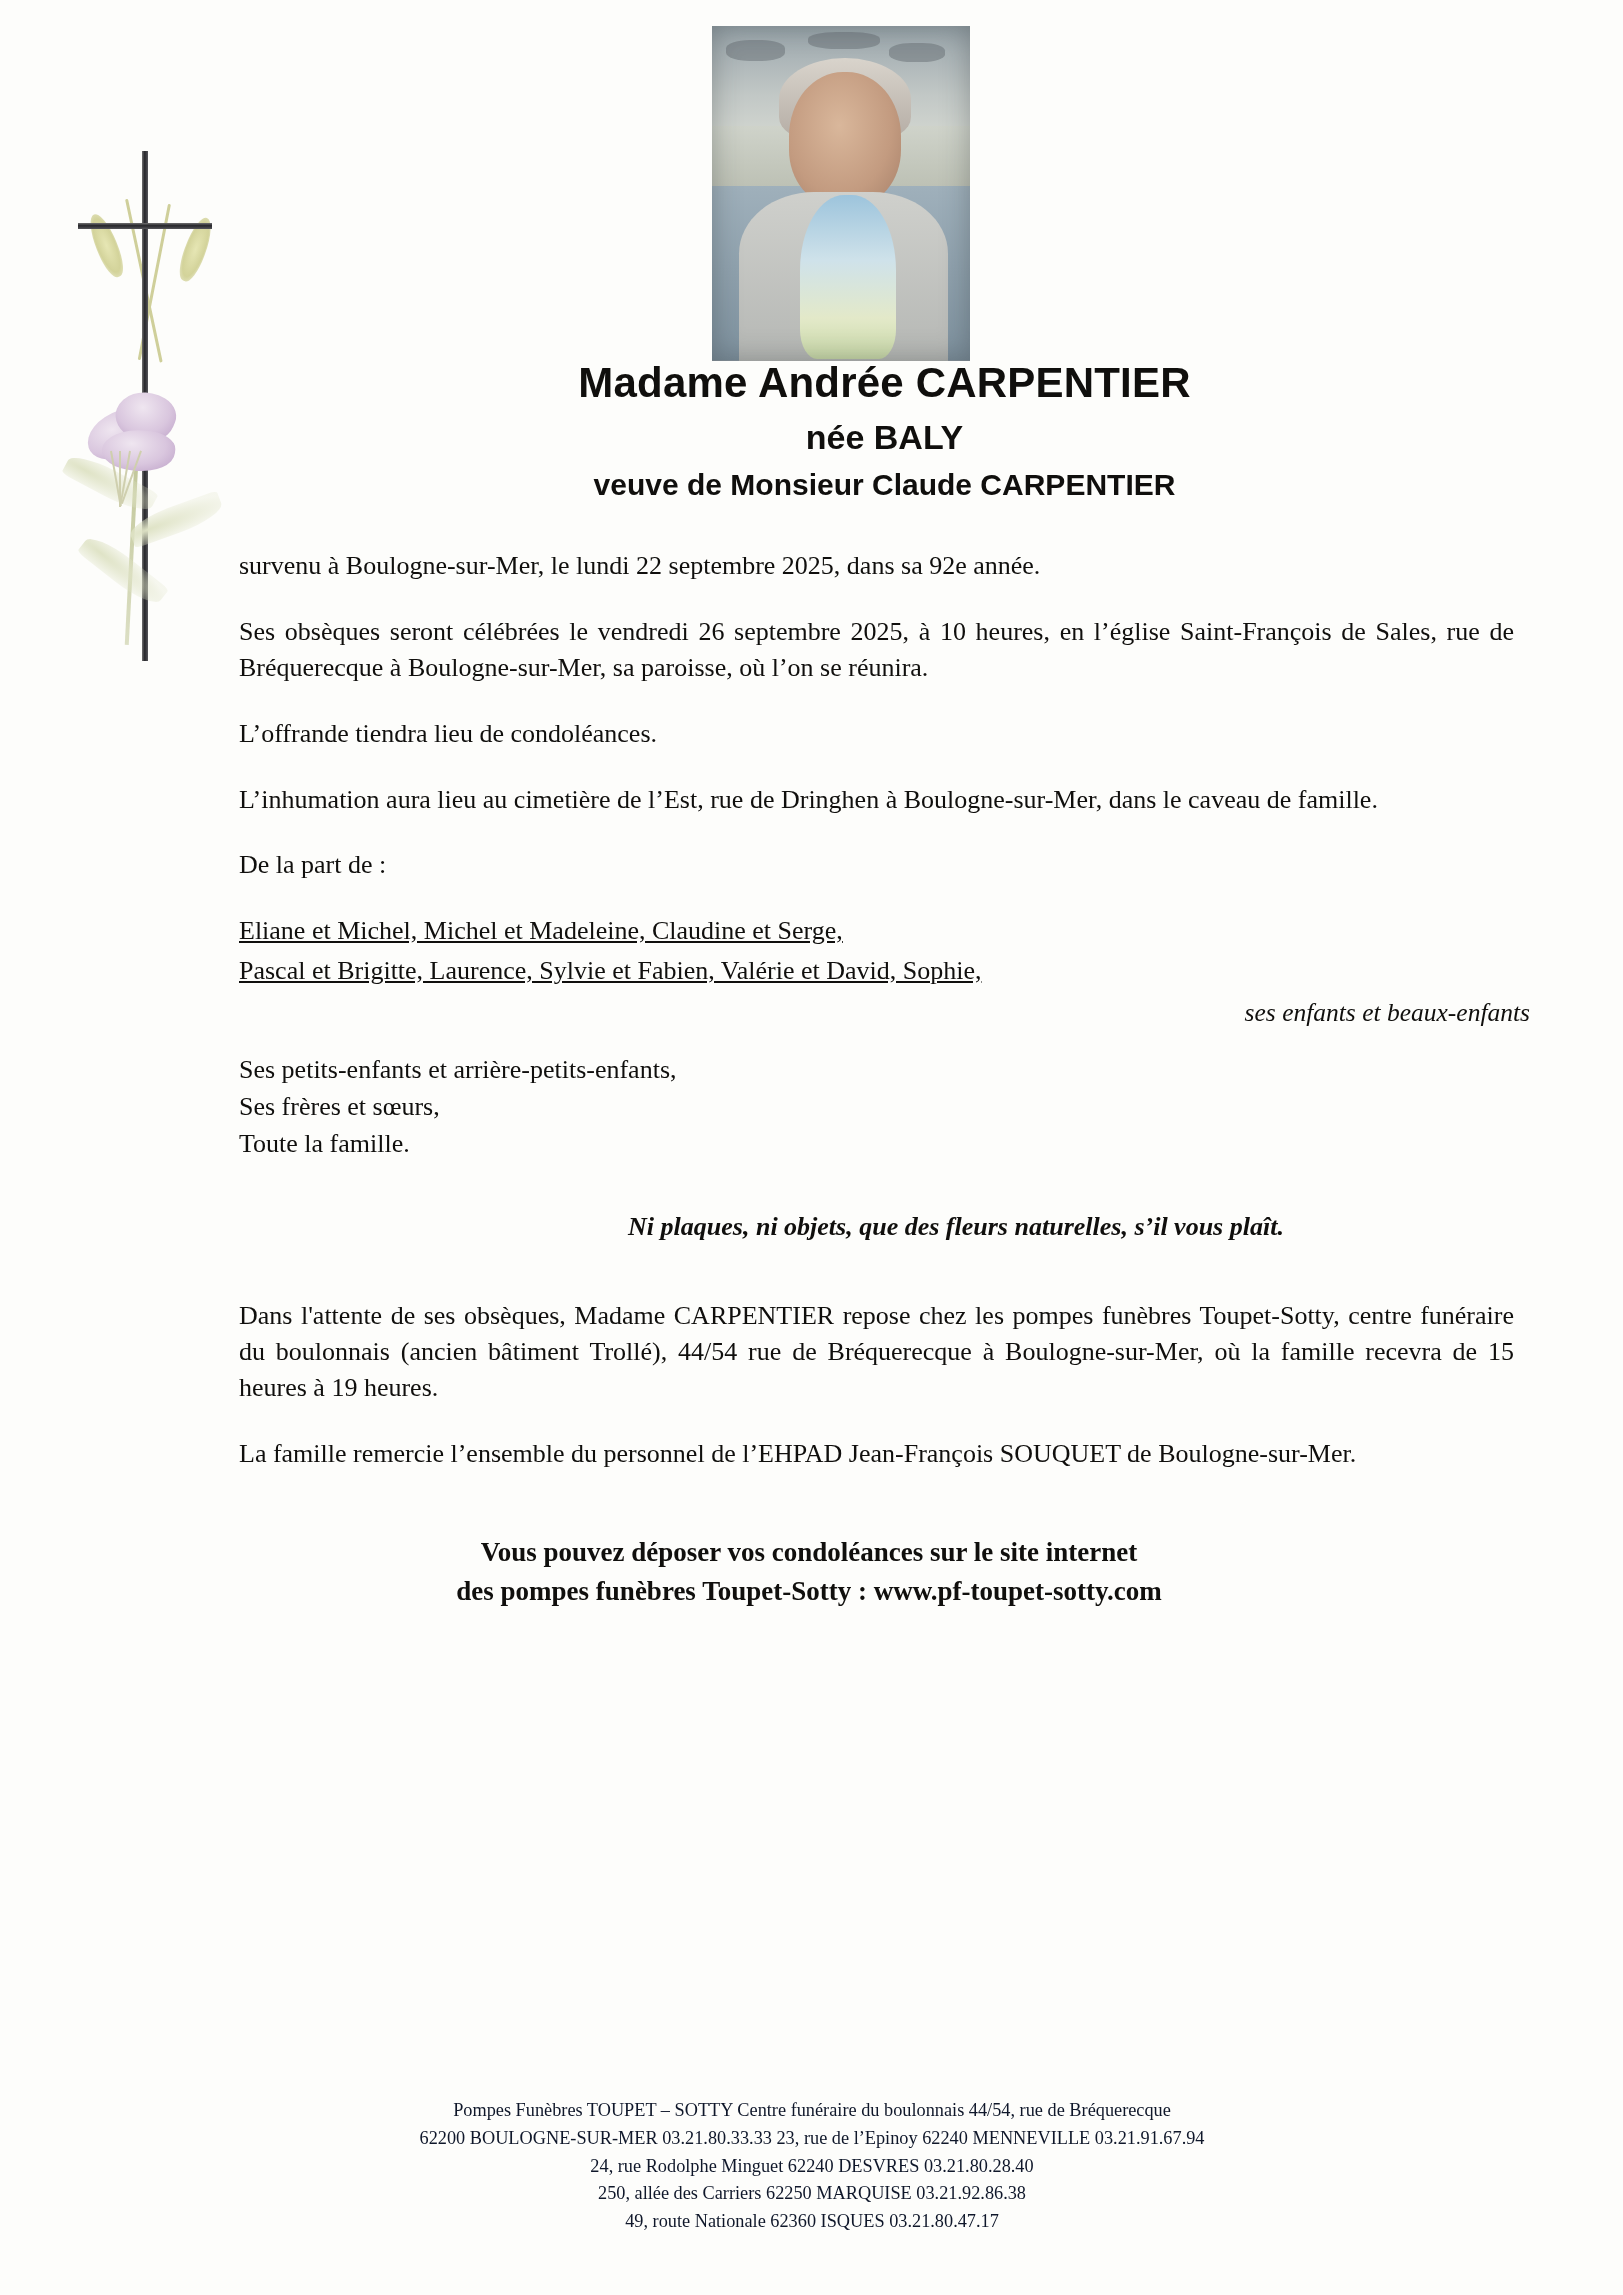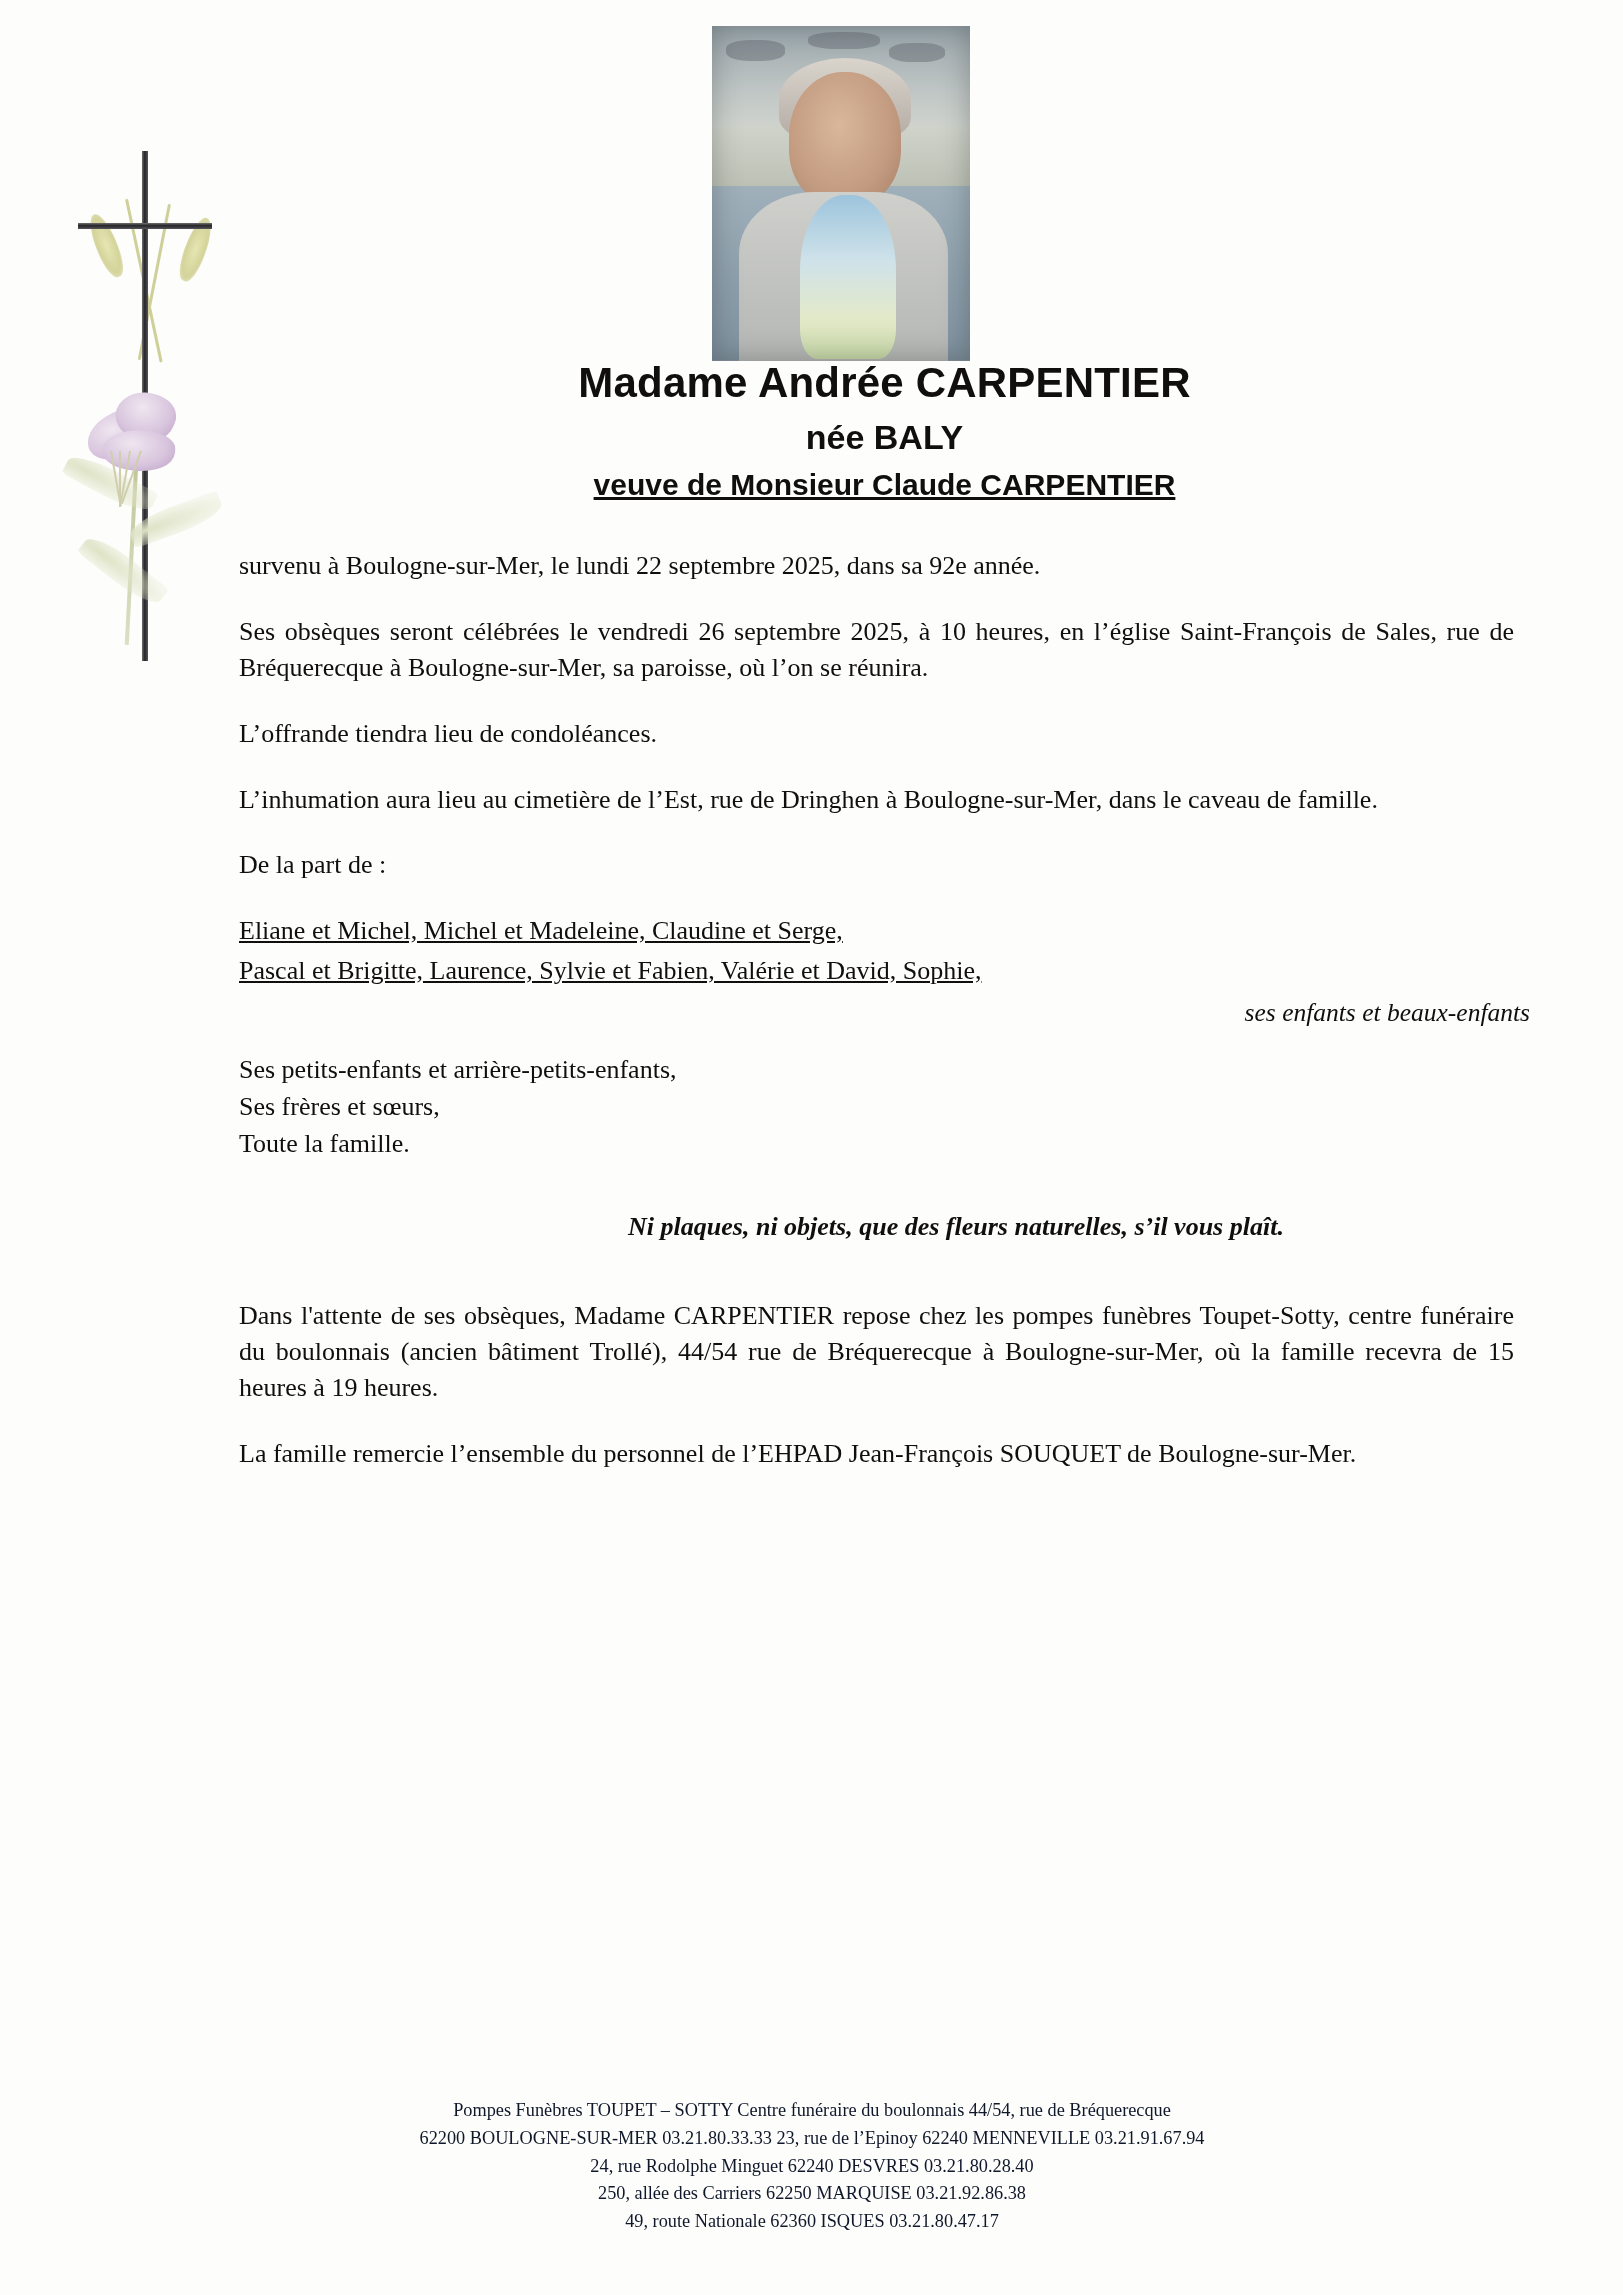--- a/index.html
+++ b/index.html
@@ -202,21 +202,20 @@
   .name-nee {
     font-family: "Liberation Sans", sans-serif;
     font-weight: bold;
     font-size: 34px;
     margin-bottom: 11px;
   }
   .name-veuve {
     font-family: "Liberation Sans", sans-serif;
     font-weight: bold;
     font-size: 30px;
-    text-decoration: underline;
   }
 
   p.body {
     font-size: 26px;
     line-height: 1.38;
     margin: 0 16px 30px 0;
     text-align: justify;
   }
   p.body.nojust { text-align: left; }
 
@@ -332,20 +331,24 @@
       <div>Ses frères et sœurs,</div>
       <div>Toute la famille.</div>
     </div>
 
     <p class="flowers-note">Ni plaques, ni objets, que des fleurs naturelles, s’il vous plaît.</p>
 
     <p class="body">Dans l'attente de ses obsèques, Madame CARPENTIER repose chez les pompes funèbres Toupet-Sotty, centre funéraire du boulonnais (ancien bâtiment Trollé), 44/54 rue de Bréquerecque à Boulogne-sur-Mer, où la famille recevra de 15 heures à 19 heures.</p>
 
     <p class="body">La famille remercie l’ensemble du personnel de l’EHPAD Jean-François SOUQUET de Boulogne-sur-Mer.</p>
 
+    <div class="site-note">
+      <div>Vous pouvez déposer vos condoléances sur le site internet</div>
+      <div>des pompes funèbres Toupet-Sotty : www.pf-toupet-sotty.com</div>
+    </div>
 
   </div>
 
   <div class="footer">
     <div>Pompes Funèbres TOUPET – SOTTY Centre funéraire du boulonnais 44/54, rue de Bréquerecque</div>
     <div>62200 BOULOGNE-SUR-MER 03.21.80.33.33 23, rue de l’Epinoy 62240 MENNEVILLE 03.21.91.67.94</div>
     <div>24, rue Rodolphe Minguet 62240 DESVRES 03.21.80.28.40</div>
     <div>250, allée des Carriers 62250 MARQUISE 03.21.92.86.38</div>
     <div>49, route Nationale 62360 ISQUES 03.21.80.47.17</div>
   </div>

